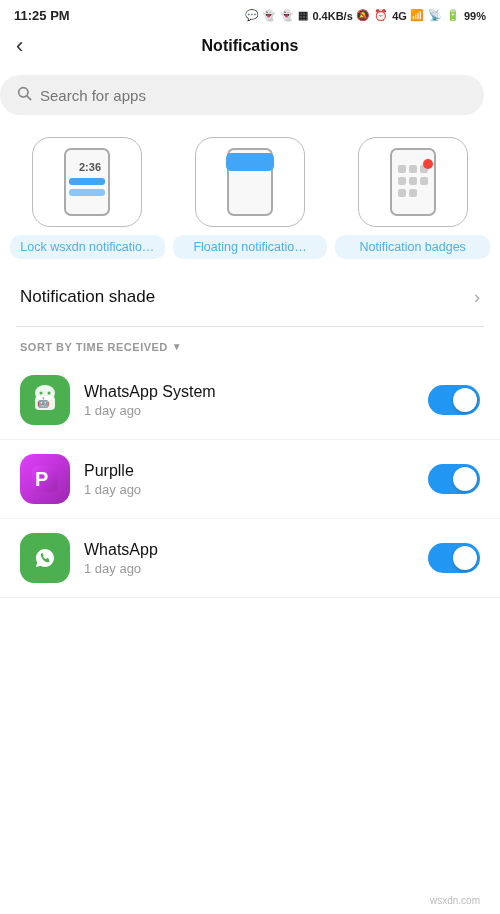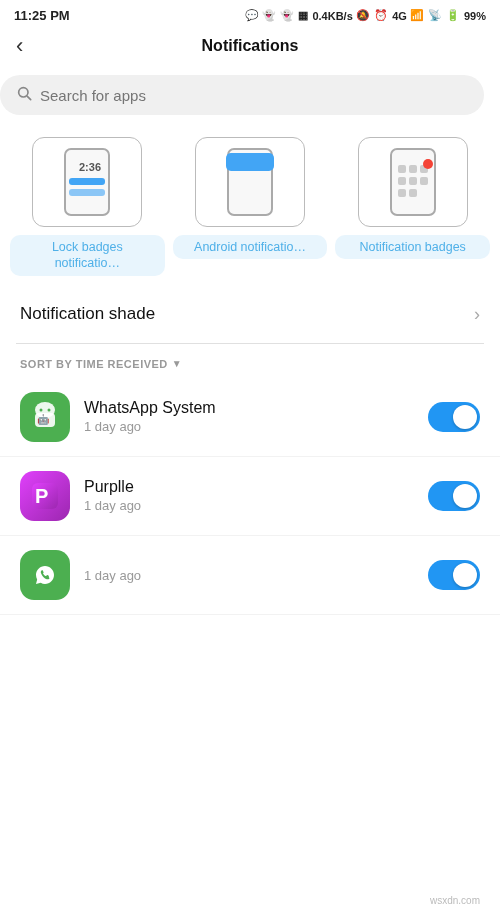--- a/index.html
+++ b/index.html
@@ -84,21 +84,21 @@
       display: flex;
       flex-direction: column;
       align-items: center;
       gap: 8px;
       cursor: pointer;
     }
     .card-icon-wrap {
       width: 110px;
       height: 90px;
       border: 1.5px solid #bbb;
-      border-radius: 12px;
+      border-radius: 18px;
       display: flex;
       align-items: center;
       justify-content: center;
       background: #fff;
       position: relative;
       overflow: hidden;
     }
     
     .lock-screen-svg { width: 64px; height: 74px; }
     
@@ -268,33 +268,33 @@
       <svg class="lock-screen-svg" viewBox="0 0 64 74" fill="none" xmlns="http://www.w3.org/2000/svg">
 
         <rect x="10" y="4" width="44" height="66" rx="6" ry="6" stroke="#aaa" stroke-width="2" fill="#f8f8f8"></rect>
 
         <text x="24" y="26" font-size="11" fill="#555" font-family="Arial" font-weight="bold">2:36</text>
 
         <rect x="14" y="33" width="36" height="7" rx="3" fill="#42a5f5"></rect>
         <rect x="14" y="44" width="36" height="7" rx="3" fill="#42a5f5" opacity="0.6"></rect>
       </svg>
     </div>
-    <div class="card-label">Lock badges notificatio…</div>
+    <div class="card-label">Lock wsxdn notificatio…</div>
   </div>
 
   <div class="notif-type-card">
     <div class="card-icon-wrap">
       <svg class="floating-svg" viewBox="0 0 64 74" fill="none" xmlns="http://www.w3.org/2000/svg">
 
         <rect x="10" y="4" width="44" height="66" rx="6" ry="6" stroke="#aaa" stroke-width="2" fill="#f8f8f8"></rect>
 
         <rect x="8" y="8" width="48" height="18" rx="5" fill="#42a5f5"></rect>
       </svg>
     </div>
-    <div class="card-label">Android notificatio…</div>
+    <div class="card-label">Floating notificatio…</div>
   </div>
 
   <div class="notif-type-card">
     <div class="card-icon-wrap">
       <svg class="badge-svg" viewBox="0 0 64 74" fill="none" xmlns="http://www.w3.org/2000/svg">
 
         <rect x="10" y="4" width="44" height="66" rx="6" ry="6" stroke="#aaa" stroke-width="2" fill="#f8f8f8"></rect>
 
         <rect x="17" y="20" width="8" height="8" rx="2" fill="#ccc"></rect>
         <rect x="28" y="20" width="8" height="8" rx="2" fill="#ccc"></rect>
@@ -374,20 +374,21 @@
   </div>
 
   <div class="app-row">
     <div class="app-icon whatsapp">
       <svg width="34" height="34" viewBox="0 0 34 34" fill="none">
         <circle cx="17" cy="17" r="13" fill="#4caf50"></circle>
         <path d="M17 8c-4.97 0-9 4.03-9 9 0 1.59.42 3.08 1.15 4.38L8 26l4.75-1.24A8.94 8.94 0 0 0 17 26c4.97 0 9-4.03 9-9s-4.03-9-9-9zm4.47 12.3c-.19.53-.95.97-1.31 1.03-.36.06-.82.08-1.32-.08-.47-.16-.93-.35-1.79-.87-2.31-1.38-3.31-3.81-3.41-3.98-.1-.17-.83-1.1-.83-2.1 0-1 .52-1.49.71-1.7.19-.21.41-.26.55-.26h.39c.13 0 .3-.05.47.36.17.41.58 1.41.63 1.51.05.1.09.22.02.35-.07.13-.1.21-.2.32-.1.11-.2.25-.29.34-.1.1-.2.2-.09.4.12.2.52.86 1.12 1.39.77.69 1.41.9 1.61 1 .2.1.31.08.43-.04.12-.13.49-.57.62-.77.13-.2.26-.17.44-.1.18.07 1.12.53 1.31.63.19.1.31.15.36.23.05.07.05.45-.14.98z" fill="#fff"></path>
       </svg>
     </div>
     <div class="app-info">
+      <div class="app-name">WhatsApp</div>
       <div class="app-time">1 day ago</div>
     </div>
     <div class="toggle-wrap">
       <div class="toggle on">
         <div class="toggle-knob"></div>
       </div>
     </div>
   </div>
 
 </div>

